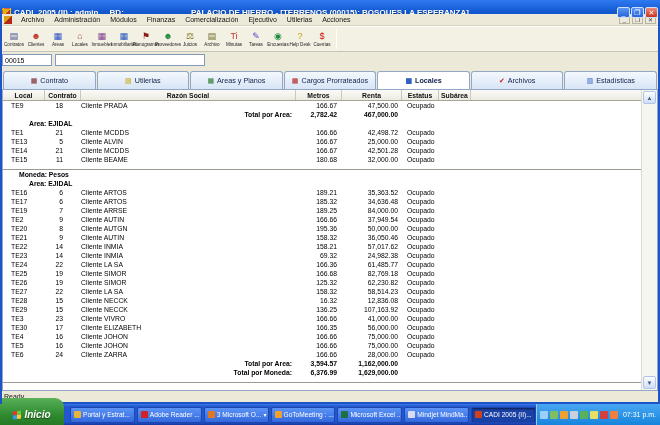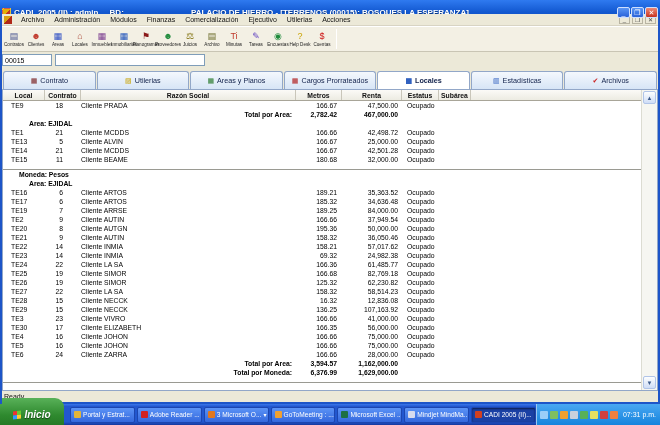--- a/index.html
+++ b/index.html
@@ -225,26 +225,26 @@
       </div>
       <div class="tab">
         <span class="tabicon" style="color: rgb(178, 34, 34);">▦</span>
         <span>Cargos Prorrateados</span>
       </div>
       <div class="tab active">
         <span class="tabicon" style="color: rgb(34, 85, 187);">▦</span>
         <span>Locales</span>
       </div>
       <div class="tab">
+        <span class="tabicon" style="color: rgb(204, 34, 34);">✔</span>
+        <span>Archivos</span>
+      </div>
+      <div class="tab">
         <span class="tabicon" style="color: rgb(34, 85, 187);">▥</span>
         <span>Estadísticas</span>
-      </div>
-      <div class="tab">
-        <span class="tabicon" style="color: rgb(204, 34, 34);">✔</span>
-        <span>Archivos</span>
       </div>
     </div>
 
   <div class="grid">
     <div class="ghead" id="grid-header">
         <span class="hcell" style="width: 42px;">Local</span>
         <span class="hcell" style="width: 36px;">Contrato</span>
         <span class="hcell" style="width: 215px;">Razón Social</span>
         <span class="hcell" style="width: 46px;">Metros</span>
         <span class="hcell" style="width: 60px;">Renta</span>

